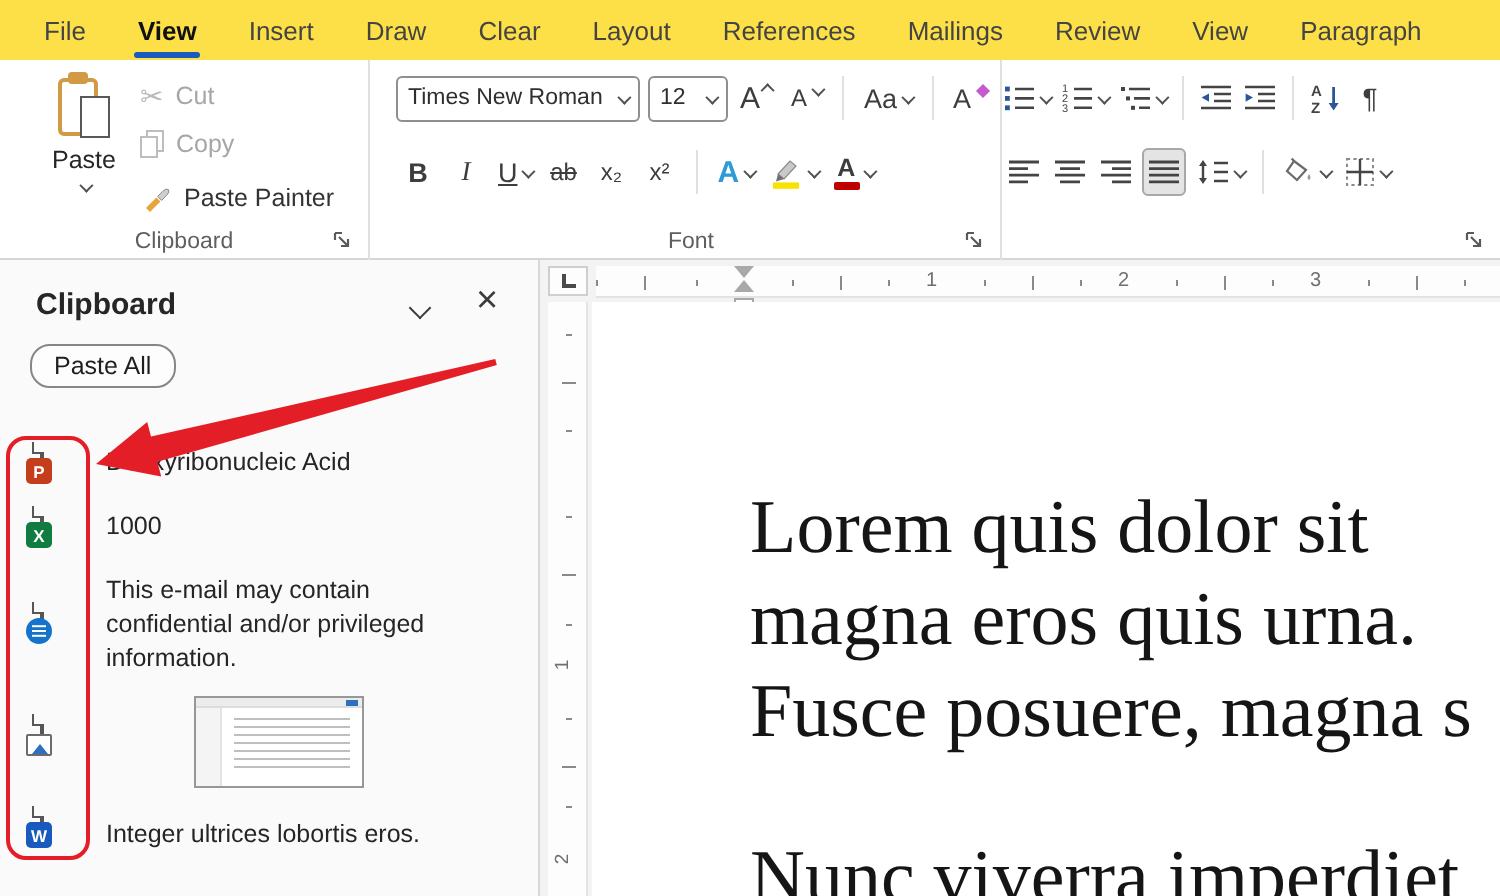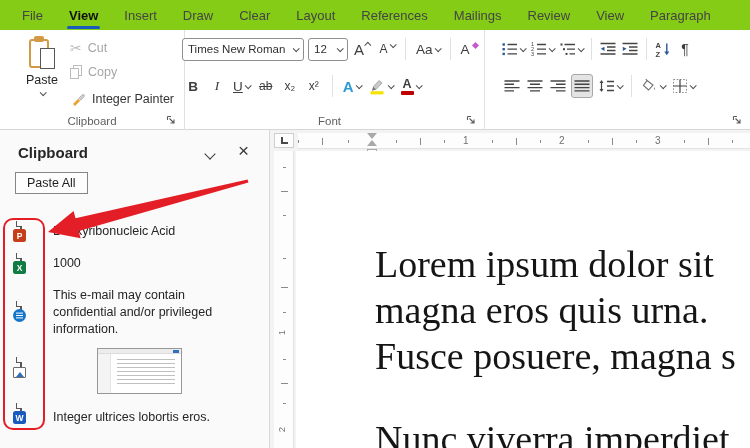--- a/index.html
+++ b/index.html
@@ -1,21 +1,21 @@
 <!DOCTYPE html>
 <html><head>
 <meta charset="utf-8">
 <style>
   * { box-sizing: border-box; margin: 0; padding: 0; }
   html,body { width:750px; height:448px; overflow:hidden; }
   body { position:relative; background:#fff;
          font-family:"Liberation Sans","DejaVu Sans",sans-serif; color:#333; }
 
   
-  #tabbar { position:absolute; left:0; top:0; width:750px; height:30px; background:#84cc16;
+  #tabbar { position:absolute; left:0; top:0; width:750px; height:30px; background:#fde047;
             display:flex; align-items:center; gap:26px; padding-left:22px; font-size:13px; color:#444; }
   .tab { position:relative; cursor:default; white-space:nowrap; }
   .tab.active { color:#111; font-weight:700; }
   .tab.active::after { content:''; position:absolute; left:-2px; right:-2px; bottom:-6px;
                        height:3px; border-radius:2px; background:#185abd; }
 
   
   #ribbon { position:absolute; left:0; top:30px; width:750px; height:100px; background:#fff;
             border-bottom:1px solid #d6d6d6; box-shadow:0 1px 2px rgba(0,0,0,.06); }
   .rgroup { position:absolute; top:0; height:100px; border-right:1px solid #e0e0e0; }
@@ -44,21 +44,21 @@
   #paste-label { font-size:12.5px; color:#262626; margin-top:4px; }
   #paste-btn .chev { margin-top:4px; }
   .srow { position:absolute; left:70px; display:flex; align-items:center; gap:6px; font-size:12.5px; }
   .dis { color:#a6a6a6; }
   .scissors { font-size:14px; color:#b9b9b9; line-height:1; }
   .copy-ic { position:relative; width:12px; height:14px; }
   .copy-ic i { position:absolute; width:9px; height:11px; border:1.2px solid #bdbdbd; background:#fff; }
   .copy-ic i.b { top:0; left:3px; } .copy-ic i.f { bottom:0; left:0; }
 
   
-  #g-font { left:175px; width:310px; }
+  #g-font { left:191px; width:310px; }
   .frow1 { position:absolute; top:7px; left:7px; display:flex; align-items:center; gap:4px; }
   .frow2 { position:absolute; top:44px; left:8px; display:flex; align-items:center; gap:4px; }
   .combo { display:flex; align-items:center; justify-content:space-between; border:1px solid #8f8f8f;
            border-radius:3px; background:#fff; height:23px; padding:0 5px; font-size:11.5px; color:#2f2f2f; }
   #font-name-combo { width:122px; } #font-size-combo { width:40px; }
   .glyph { font-size:13.5px; color:#3d3d3d; }
   .bold-g { font-weight:800; }
   .ital-g { font-family:"Liberation Serif",serif; font-style:italic; }
   .und-g  { text-decoration:underline; }
   .strike-g { font-size:12px; text-decoration:line-through; }
@@ -74,21 +74,21 @@
   .pilcrow { font-size:14px; color:#3d3d3d; }
 
   
   #pane { position:absolute; left:0; top:130px; width:270px; height:318px;
           background:#fafafa; border-right:1px solid #d8d8d8; }
   #pane-title { position:absolute; left:18px; top:14px; font-size:15px; font-weight:700; color:#262626; }
   #pane-chevron { position:absolute; left:206px; top:20px; width:8px; height:8px;
                   border-right:1.6px solid #3c3c3c; border-bottom:1.6px solid #3c3c3c; transform:rotate(45deg); }
   #pane-close { position:absolute; left:238px; top:10px; font-size:19px; color:#3c3c3c; }
   #pane-buttons { position:absolute; left:15px; top:42px; display:flex; gap:8px; }
-  .pbtn { background:#fdfdfd; border:1px solid #868686; border-radius:0; padding:3px 11px;
+  .pbtn { background:#fdfdfd; border:1px solid #868686; border-radius:10px; padding:3px 11px;
           font-size:12.5px; color:#1f1f1f; }
   #pane-hint { position:absolute; left:15px; top:69px; font-size:12px; color:#3c3c3c; }
   .citem { position:absolute; left:0; width:270px; }
   .cicon { position:absolute; left:13px; top:0; width:26px; height:22px; }
   .pg { position:relative; width:15px; height:19px; border:1.3px solid #565656; background:#fff; margin-left:7px; }
   .pg::before { content:''; position:absolute; top:-1.3px; right:-1.3px; width:5px; height:5px;
                 background:#fafafa; border-left:1.3px solid #565656; border-bottom:1.3px solid #565656; }
   .badge { position:absolute; left:-8px; bottom:-3px; width:13px; height:13px; border-radius:2.5px;
            color:#fff; font-size:8.5px; font-weight:700; display:flex; align-items:center; justify-content:center; }
   .badge.ppt { background:#c43e1c; } .badge.xls { background:#107c41; } .badge.doc { background:#185abd; }
@@ -179,21 +179,21 @@
           <i class="b"></i>
           <i class="f"></i>
         </span>
       <span class="dis">Copy</span>
     </div>
     <div class="srow" style="top:61px;">
       <svg class="ic" width="16" height="16" viewBox="0 0 16 16">
         <path d="M3 13 L8.2 7.8 L10.2 9.8 L5 15 Z" fill="#e8a33d"></path>
         <path d="M8.8 7.2 L11.2 4.8 Q13.2 2.8 14.2 3.8 Q15.2 4.8 13.2 6.8 L10.8 9.2 Z" fill="#cfcfcf" stroke="#8a8a8a" stroke-width="0.5"></path>
       </svg>
-      <span>Integer Painter</span>
+      <span>Paste Painter</span>
     </div>
     <div class="rgroup-label">Clipboard</div>
     <svg class="ic launcher" width="10" height="10" viewBox="0 0 10 10">
       <path d="M1.5 1.5 H5 M1.5 1.5 V5 M3.5 3.5 L8 8 M8 4.5 V8 H4.5" stroke="#5a5a5a" stroke-width="1.1" fill="none"></path>
     </svg>
   </div>
 
   <div class="rgroup" id="g-font">
     <div class="frow1">
       <div class="combo" id="font-name-combo">
@@ -469,21 +469,21 @@
     <span class="vdot" style="top:161px"></span>
     <span class="vnum" style="top:176px">1</span>
     <span class="vdot" style="top:208px"></span>
     <span class="vlin" style="top:232px"></span>
     <span class="vdot" style="top:252px"></span>
     <span class="vnum" style="top:273px">2</span>
   </div>
 
   <div id="page">
     <div id="doctext">
-      <div class="dline">Lorem ipsum dolor sit</div>
+      <div class="dline">Lorem quis dolor sit</div>
       <div class="dline">magna eros quis urna.</div>
       <div class="dline">Fusce posuere, magna s</div>
       <div class="dline dline4">Nunc viverra imperdiet</div>
     </div>
   </div>
 </div>
 
 <div id="red-rect"></div>
 <svg id="red-arrow" viewBox="0 0 750 448">
   <polygon points="247.6,179.5 75.5,218.3 73.6,211.0 48,232 80.6,238.2 78.7,230.9 248.4,182.5" fill="#e41e26"></polygon>

